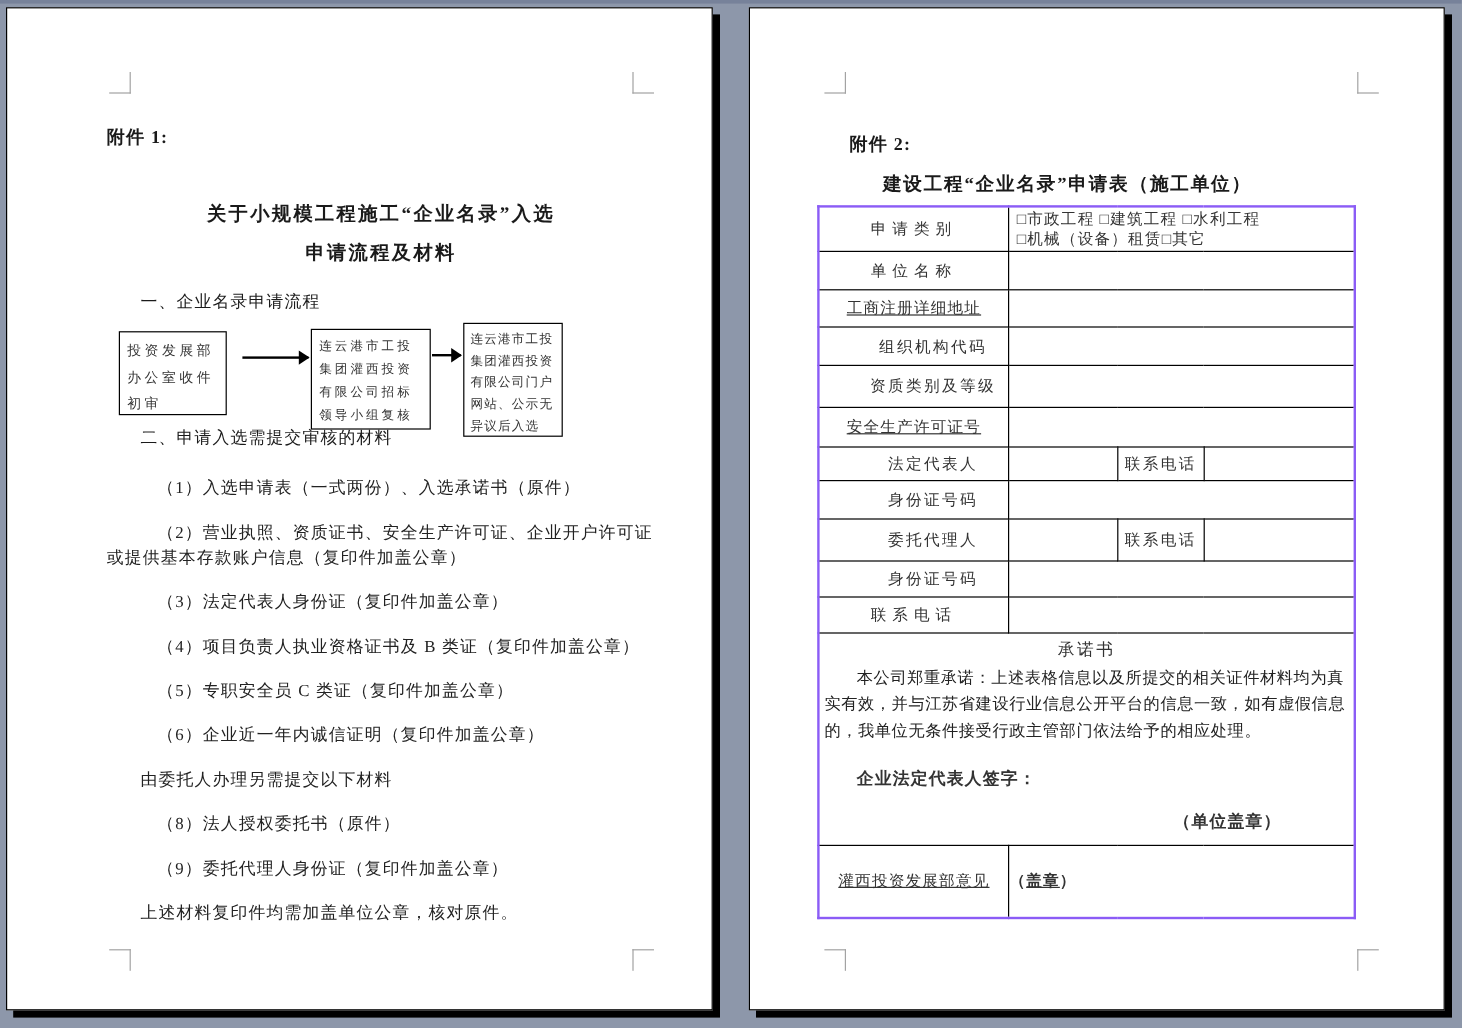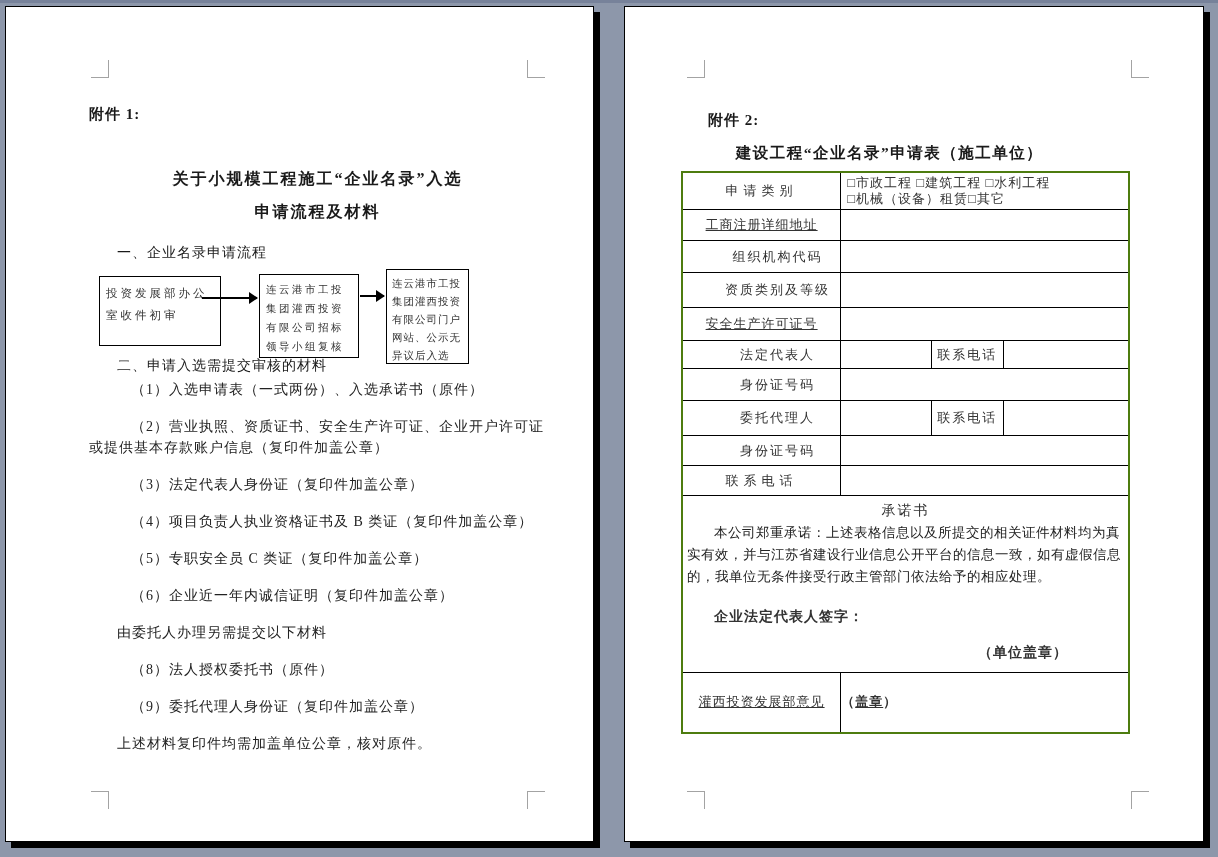--- a/index.html
+++ b/index.html
@@ -43,42 +43,42 @@
   .p1-title { margin-top: 38px; text-align: center; font-weight: bold; font-size: 16px; line-height: 33px; letter-spacing: 2px; }
   .p1-heading { margin-top: 14px; font-size: 14px; letter-spacing: 1px; text-indent: 2em; line-height: 21px; }
   .p1-heading.h2 { margin-top: -12px; }
 
   .flowchart { position: relative; height: 100px; margin-top: 4px; }
   .flow-box {
     position: absolute; border: 1px solid #000; background: #fff;
     font-size: 10.5px; line-height: 19px; padding: 5px 6px;
     word-break: break-all; line-break: anywhere; color: #333;
   }
-  .flow-box.b1 { left: 10px;  top: 9px; width: 122px; height: 70px; font-size: 11.5px; letter-spacing: 3px; line-height: 22px; }
+  .flow-box.b1 { left: 10px;  top: 9px; width: 90px; height: 70px; font-size: 11.5px; letter-spacing: 3px; line-height: 22px; }
   .flow-box.b2 { left: 170px; top: 7px; width: 100px; height: 84px; letter-spacing: 2.5px; }
   .flow-box.b3 { left: 297px; top: 2px; width: 83px;  height: 95px; letter-spacing: 1px; line-height: 18px; padding: 5px; }
   .arrow { position: absolute; height: 2px; background: #000; }
   .arrow::after {
     content: ""; position: absolute; right: -1px; top: -5px;
     border-left: 9px solid #000; border-top: 6px solid transparent; border-bottom: 6px solid transparent;
   }
   .arrow.a1 { left: 113px; top: 30px; width: 55px; }
   .arrow.a2 { left: 271px; top: 28px; width: 24px; }
 
-  .p1-items { margin-top: 3px; }
+  .p1-items { margin-top: 21px; }
   .p1-items p { font-size: 14px; line-height: 21px; letter-spacing: 1px; margin: 0 0 16px 0; color: #222; }
   .ind3 { text-indent: 3em; }
   .ind2 { text-indent: 2em; }
 
   
   .p2-attach { position: absolute; left: 83px; top: 104px; }
   .p2-title { position: absolute; left: 40px; top: 136px; width: 449px; text-align: center;
               font-weight: bold; font-size: 15.5px; letter-spacing: 1.5px; }
   .form-table { position: absolute; left: 56px; top: 164px; width: 449px;
-                border-collapse: collapse; border: 2px solid #4d7c0f; table-layout: fixed; }
+                border-collapse: collapse; border: 2px solid #8b5cf6; table-layout: fixed; }
   .form-table td { border: 1.5px solid #000; font-size: 13px; color: #333; }
   .label-cell { text-align: center; vertical-align: middle; }
   .ls4 { letter-spacing: 5px; }
   .ls2 { letter-spacing: 2px; padding-left: 32px; }
   .ls1 { letter-spacing: 1px; text-decoration: underline; }
   .checkbox-cell { font-size: 12.5px; line-height: 16px; padding: 2px 0 2px 6px; letter-spacing: 1px; }
   .phone-cell { text-align: center; vertical-align: middle; letter-spacing: 2px; }
 
   .promise-cell { vertical-align: top; padding: 4px 4px 10px 4px; }
   .promise-title { text-align: center; font-size: 14px; letter-spacing: 2px; line-height: 22px; }
@@ -156,20 +156,24 @@
 
       <tbody>
           <tr>
         <td class="label-cell ls4" style="height:32px">申请类别</td>
         <td class="checkbox-cell" colspan="3">
           <div>□市政工程 □建筑工程 □水利工程</div>
           <div>□机械（设备）租赁□其它</div>
         </td>
       </tr>
       <tr>
+        <td class="label-cell ls4" style="height:32px">单位名称</td>
+        <td colspan="3"></td>
+      </tr>
+      <tr>
         <td class="label-cell ls1" style="height:31px">工商注册详细地址</td>
         <td colspan="3"></td>
       </tr>
       <tr>
         <td class="label-cell ls2" style="height:32px">组织机构代码</td>
         <td colspan="3"></td>
       </tr>
       <tr>
         <td class="label-cell ls2" style="height:35px">资质类别及等级</td>
         <td colspan="3"></td>

